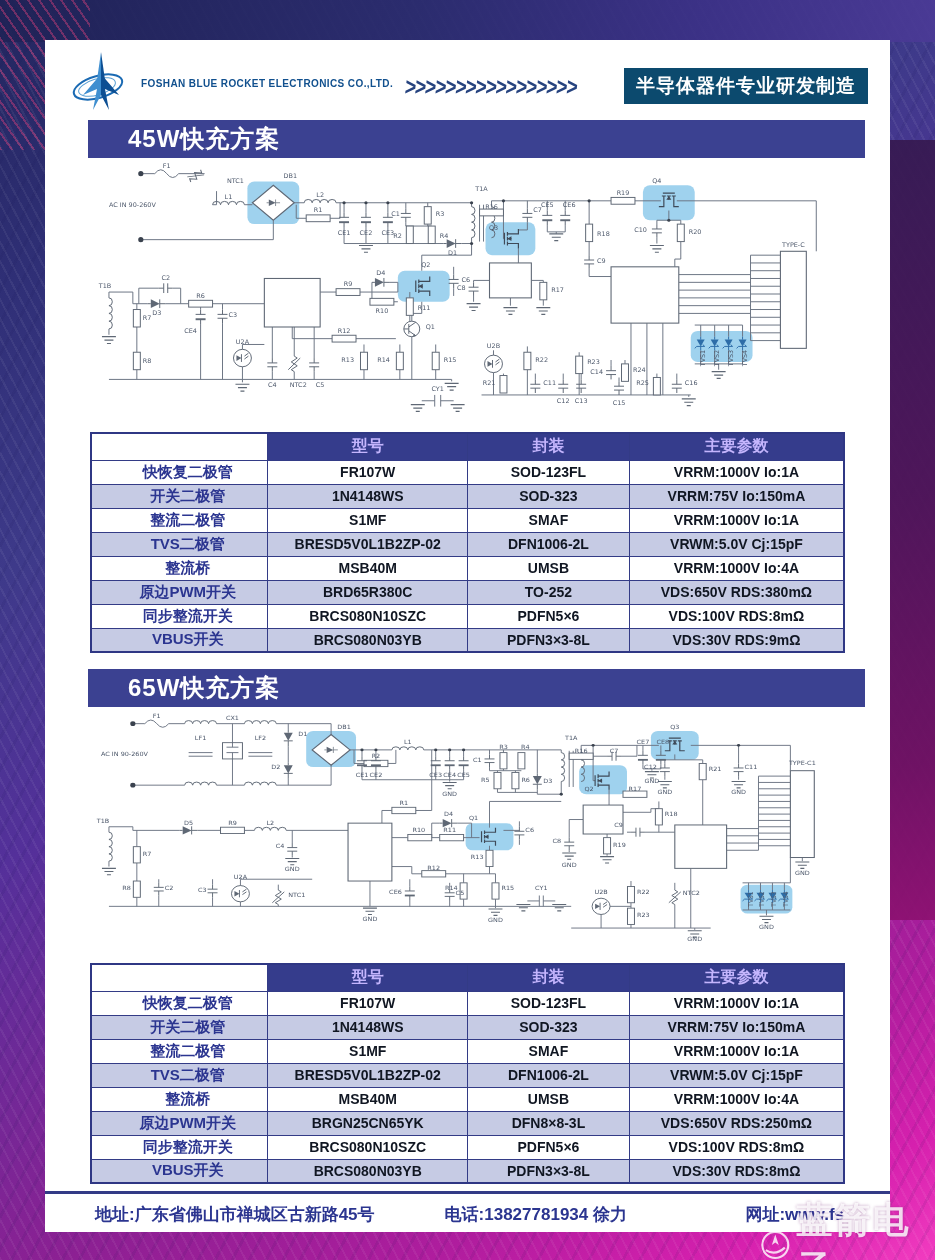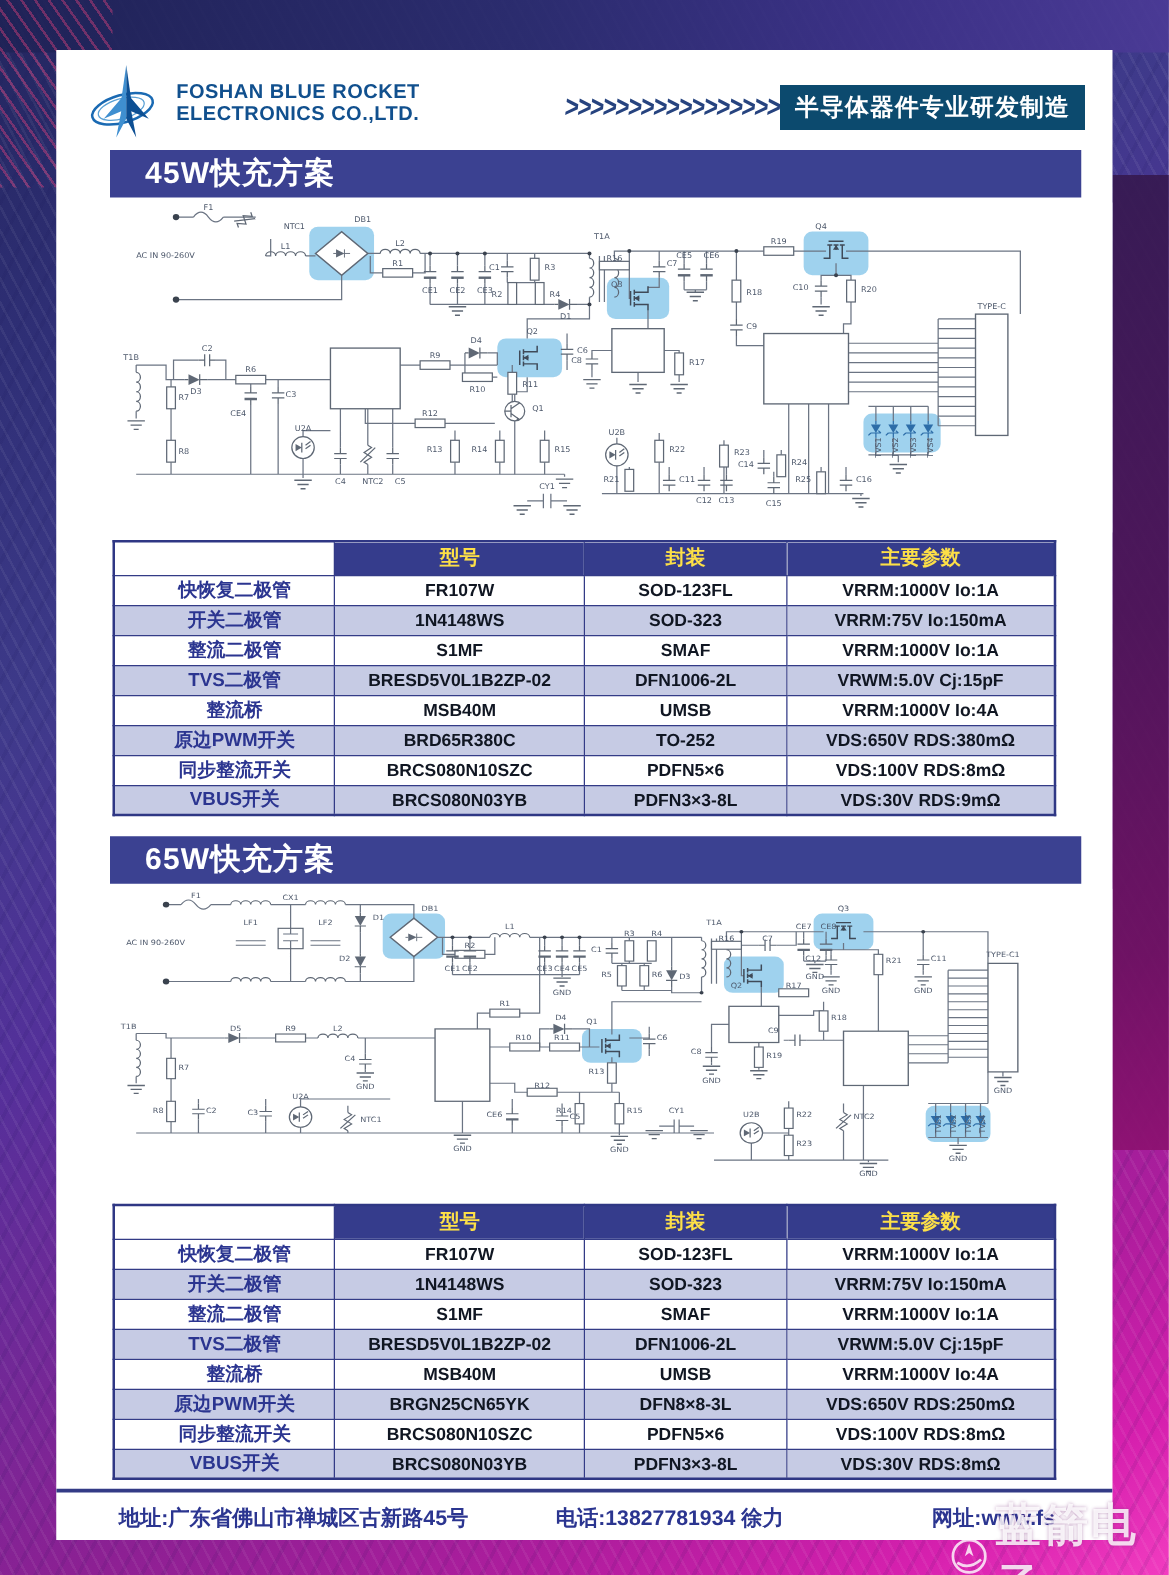--- a/index.html
+++ b/index.html
@@ -19,41 +19,41 @@
   .bg-accent-tl { position:absolute; left:0; top:0; width:90px; height:150px; opacity:.55;
     background:repeating-linear-gradient(55deg,rgba(255,70,130,.65) 0 2px,rgba(0,0,0,0) 2px 9px); }
   
   .card { position:absolute; left:45px; top:40px; width:845px; height:1192px;
     background:#ffffff; overflow:hidden; }
   
   .hdr { display:flex; align-items:center; padding:10px 0 0 26px; height:74px; }
   .logo { flex:none; margin-right:10px; }
   .co { display:flex; flex-direction:column; }
   .co-cn { font-size:25px; font-weight:bold; color:#1a68b4; letter-spacing:1px; line-height:1.1; }
-  .co-en { font-size:16px; font-weight:bold; color:#11508e; letter-spacing:.4px; margin-top:2px; }
+  .co-en { font-size:10px; font-weight:bold; color:#11508e; letter-spacing:.4px; margin-top:2px; }
   .chev { margin:10px 0 0 12px; font-size:19px; font-weight:900; color:#26437f;
     letter-spacing:-1px; transform:scaleY(1.3) skewX(-8deg); white-space:nowrap; }
   .badge { margin-left:auto; margin-right:22px; margin-top:8px; background:#0c4a6e; color:#fff;
     font-size:19px; font-weight:bold; padding:5px 12px; letter-spacing:1px; white-space:nowrap; }
   
   .sec-title { margin:6px 0 4px 43px; width:777px; height:38px; line-height:38px;
-    background:#3b4191; color:#fff; font-size:24px; font-weight:bold; padding-left:28px; letter-spacing:1px; }
+    background:#3b4191; color:#fff; font-size:24px; font-weight:bold; padding-left:40px; letter-spacing:1px; }
   
   .schematic { display:block; margin-left:48px; background:#fff; }
   .schematic .wire { stroke:#6b7483; stroke-width:1; fill:none; }
   .schematic .icrect { stroke:#5f6875; stroke-width:1.1; fill:#ffffff; }
   .schematic .hl { fill:#87c7ea; opacity:.8; }
   .schematic .lbl { font:6.5px "DejaVu Sans",sans-serif; fill:#4d586b; }
   .schematic .node { fill:#3a424e; }
   
   table.parts { border-collapse:collapse; table-layout:fixed; width:755px; margin:6px 0 0 45px;
     border:2.5px solid #2f3784; }
   table.parts th, table.parts td { border:1.6px solid #333b86; text-align:center; padding:0 2px;
     overflow:hidden; white-space:nowrap; }
-  table.parts th { background:#353c8c; color:#fde047; font-size:16px; font-weight:bold; height:27px; }
+  table.parts th { background:#353c8c; color:#c4b5fd; font-size:16px; font-weight:bold; height:27px; }
   table.parts th.blank { background:#fff; }
   table.parts td { height:24px; font-size:14px; font-weight:600; color:#101622; background:#fff; }
   table.parts td:first-child { color:#2b3590; font-weight:bold; font-size:15px;padding-left:18px; }
   table.parts tr.alt td { background:#c6cbe4; }
   table.parts col.c1 { width:23.5%; } table.parts col.c2 { width:26.5%; }
   table.parts col.c3 { width:21.5%; } table.parts col.c4 { width:28.5%; }
   .gap { height:10px; }
   
   .footer { margin-top:7px; border-top:3px solid #333b86; display:flex; align-items:flex-end;
     padding:9px 46px 0 50px; font-size:17px; font-weight:bold; color:#2b3590; }

